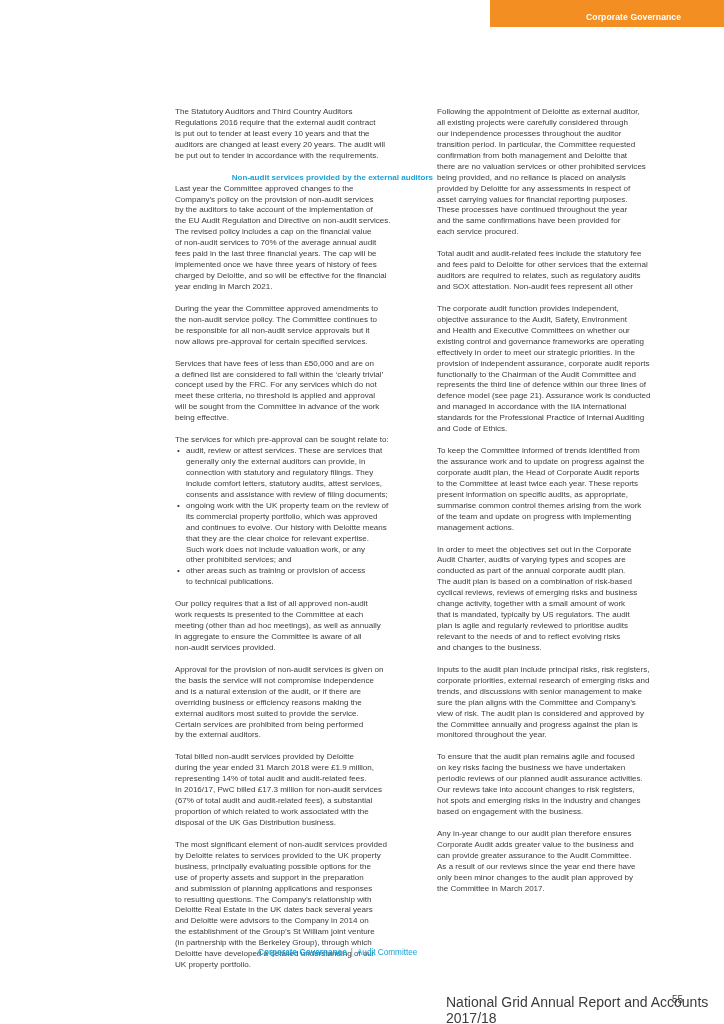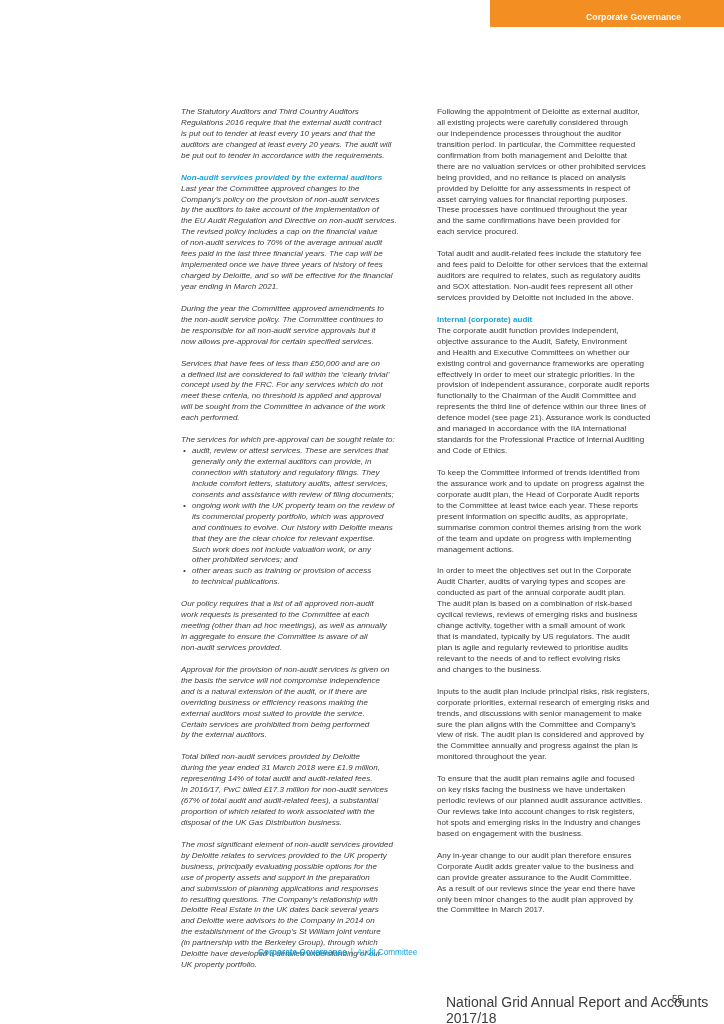--- a/index.html
+++ b/index.html
@@ -3,25 +3,25 @@
 <meta charset="utf-8">
 <style>
   html, body { margin: 0; padding: 0; background: #ffffff; }
   body { width: 724px; height: 1024px; position: relative; overflow: hidden;
          font-family: "Liberation Sans", sans-serif; color: #3a3a3a; }
   .header-bar { position: absolute; left: 490px; top: 0; width: 234px; height: 27px;
                 background: #f28e22; }
   .header-bar span { position: absolute; left: 96px; top: 12px; font-size: 8.6px;
                      color: #ffffff; font-weight: bold; letter-spacing: 0.1px; }
   .col { position: absolute; top: 107px; font-size: 8.05px; line-height: 10.95px; color: #3c3c3c; }
-  .col.left { left: 181px; width: 258px; font-style: italic; }
+  .col.left { left: 175px; width: 258px; }
   .col.right { left: 437px; width: 270px; }
   .line { white-space: pre; display: block; height: 10.95px; }
   .gap { height: 10.95px; display: block; }
-  .heading { color: #1aa3d9; font-weight: bold; }
+  .heading { color: #1aa3d9; font-weight: bold; text-align: right; }
   .bullet-line { padding-left: 11px; position: relative; }
   .bullet { position: absolute; left: 2px; top: 0; }
   .footer-section { position: absolute; left: 258px; top: 948px; font-size: 8.2px; }
   .footer-section .s1 { color: #1aa3d9; font-weight: bold; }
   .footer-section .sep { color: #1aa3d9; padding: 0 4px; }
   .footer-section .s2 { color: #1aa3d9; }
   .footer-title { position: absolute; left: 446px; top: 994px; font-size: 14px; color: #3c3c3c; }
   .footer-page { position: absolute; left: 672px; top: 994px; font-size: 10px; color: #3c3c3c; }
 </style>
 </head>
@@ -60,21 +60,21 @@
       <span class="line"><span>be responsible for all non-audit service approvals but it</span></span>
       <span class="line"><span>now allows pre-approval for certain specified services.</span></span>
     </div>
     <span class="gap"></span>
     <div>
       <span class="line"><span>Services that have fees of less than £50,000 and are on</span></span>
       <span class="line"><span>a defined list are considered to fall within the ‘clearly trivial’</span></span>
       <span class="line"><span>concept used by the FRC. For any services which do not</span></span>
       <span class="line"><span>meet these criteria, no threshold is applied and approval</span></span>
       <span class="line"><span>will be sought from the Committee in advance of the work</span></span>
-      <span class="line"><span>each performed.</span></span>
+      <span class="line"><span>being effective.</span></span>
     </div>
     <span class="gap"></span>
     <div>
       <span class="line"><span>The services for which pre-approval can be sought relate to:</span></span>
     </div>
     <div>
       <span class="line bullet-line"><span class="bullet">•</span><span>audit, review or attest services. These are services that</span></span>
       <span class="line bullet-line"><span>generally only the external auditors can provide, in</span></span>
       <span class="line bullet-line"><span>connection with statutory and regulatory filings. They</span></span>
       <span class="line bullet-line"><span>include comfort letters, statutory audits, attest services,</span></span>
@@ -150,24 +150,22 @@
       <span class="line"><span>These processes have continued throughout the year</span></span>
       <span class="line"><span>and the same confirmations have been provided for</span></span>
       <span class="line"><span>each service procured.</span></span>
     </div>
     <span class="gap"></span>
     <div>
       <span class="line"><span>Total audit and audit-related fees include the statutory fee</span></span>
       <span class="line"><span>and fees paid to Deloitte for other services that the external</span></span>
       <span class="line"><span>auditors are required to relates, such as regulatory audits</span></span>
       <span class="line"><span>and SOX attestation. Non-audit fees represent all other</span></span>
-      <span class="line"><span>services provided by Deloitte not included in the above.</span></span>
-    </div>
-    <span class="gap"></span>
-    <span class="line heading">Internal (corporate) audit</span>
+    </div>
+    <span class="gap"></span>
     <div>
       <span class="line"><span>The corporate audit function provides independent,</span></span>
       <span class="line"><span>objective assurance to the Audit, Safety, Environment</span></span>
       <span class="line"><span>and Health and Executive Committees on whether our</span></span>
       <span class="line"><span>existing control and governance frameworks are operating</span></span>
       <span class="line"><span>effectively in order to meet our strategic priorities. In the</span></span>
       <span class="line"><span>provision of independent assurance, corporate audit reports</span></span>
       <span class="line"><span>functionally to the Chairman of the Audit Committee and</span></span>
       <span class="line"><span>represents the third line of defence within our three lines of</span></span>
       <span class="line"><span>defence model (see page 21). Assurance work is conducted</span></span>

